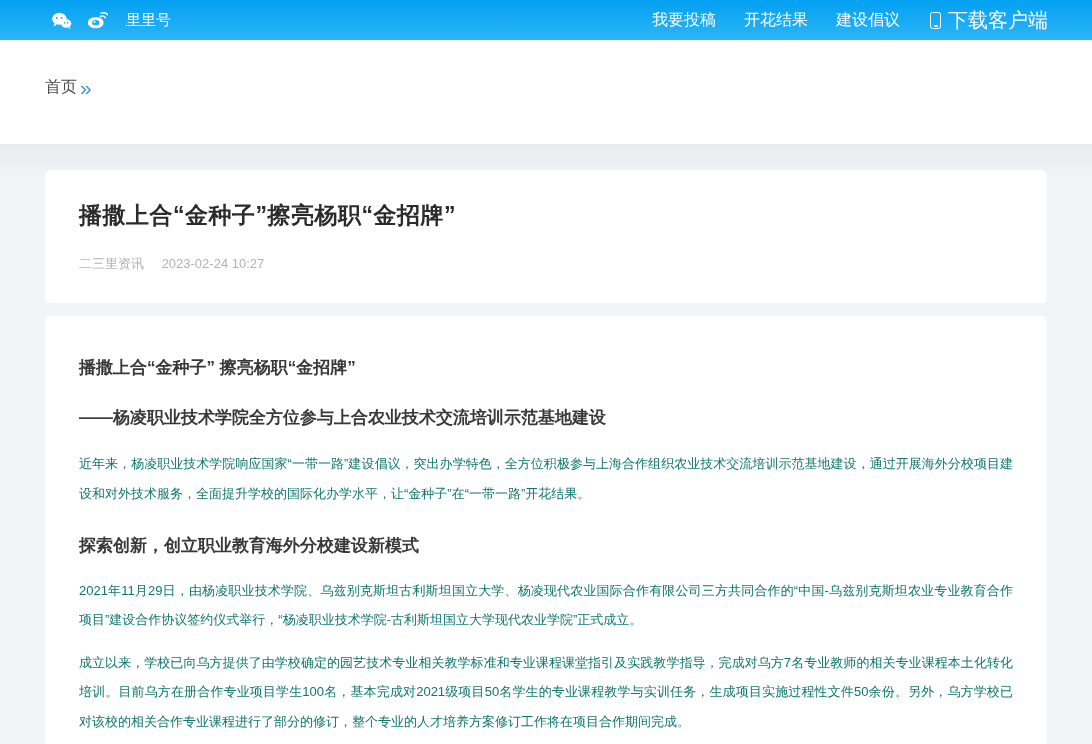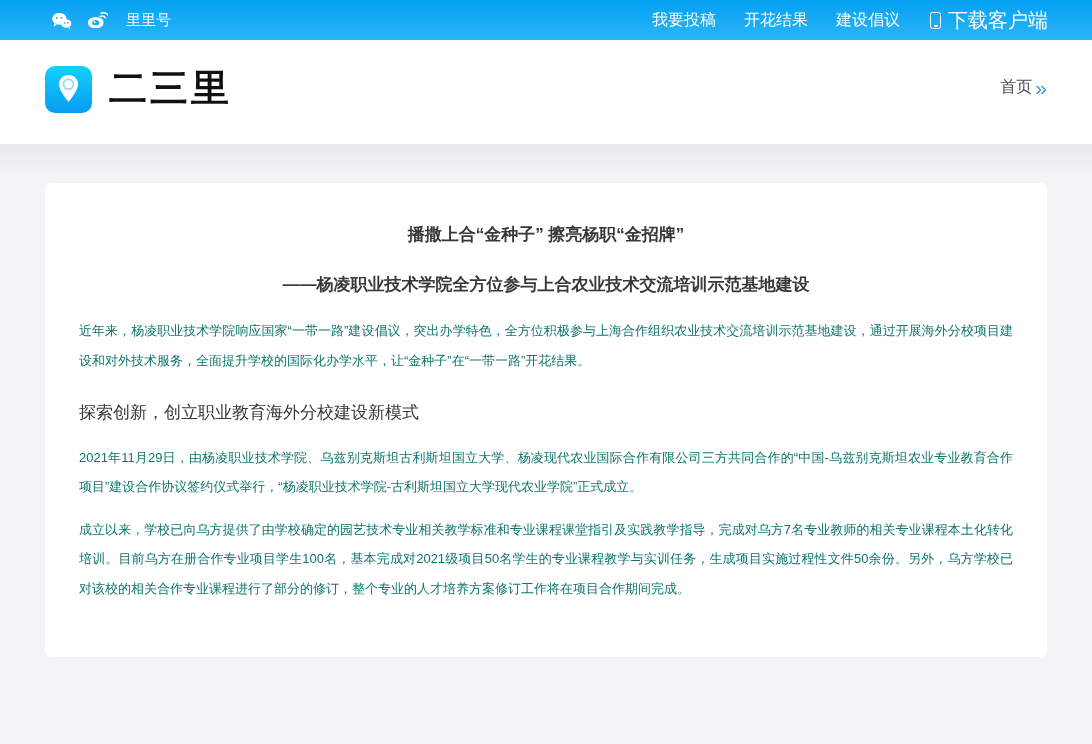--- a/index.html
+++ b/index.html
@@ -69,25 +69,25 @@
   }
   .title-card { padding:30px 34px 30px; }
   .article-title {
     font-size:23px; font-weight:bold; color:#2b2b2b; letter-spacing:0.5px;
   }
   .byline { margin-top:24px; font-size:13px; color:#b2b2b2; }
   .byline .src { margin-right:14px; }
 
   .body-card { margin-top:13px; padding:24px 34px 40px; min-height:460px; }
   .body-card .c-head {
-    text-align:center; font-size:17px; font-weight:bold; color:#383838;
+    text-align:left; font-size:17px; font-weight:bold; color:#383838;
     margin:10px 0 14px; line-height:2.1;
   }
   .body-card .s-head {
-    font-size:17px; font-weight:normal; color:#383838;
+    font-size:17px; font-weight:bold; color:#383838;
     margin:20px 0 10px; line-height:2.1;
   }
   .body-card .para {
     font-size:13px; color:#0f766e; line-height:2.25;
     text-align:justify; margin:12px 0 14px;
   }
 </style>
 </head>
 <body>
 
@@ -120,38 +120,36 @@
     <span id="tb-links"><a class="tb-link">我要投稿</a><a class="tb-link">开花结果</a><a class="tb-link">建设倡议</a></span>
     <span class="tb-download">
       <i class="phone-shape"></i>
       <span>下载客户端</span>
     </span>
   </div>
 </div>
 
 <div class="site-header">
   <div class="sh-inner">
-    <a class="brand">
-      <span class="logo-box">
-        <svg width="27" height="30" viewBox="0 0 24 28">
-          <path d="M12 1 C6.8 1 3 5 3 9.6 C3 15.5 12 26 12 26 S21 15.5 21 9.6 C21 5 17.2 1 12 1 Z" fill="#fff"></path>
-          <circle cx="12" cy="9.6" r="4.6" fill="#fff" stroke="#8fd9f8" stroke-width="1.6"></circle>
-        </svg>
-      </span>
-      <span class="site-name">二三里</span>
-    </a>
     <a class="home-link">
       <span class="home-text">首页</span>
       <span class="home-chevron">»</span>
     </a>
   </div>
 </div>
 
 <div class="content">
 
+  <div class="card title-card">
+    <h1 class="article-title">播撒上合“金种子”擦亮杨职“金招牌”</h1>
+    <div class="byline">
+      <span class="src">二三里资讯</span>
+      <span class="time">2023-02-24 10:27</span>
+    </div>
+  </div>
 
   <div class="card body-card">
     <div id="article-blocks">
         <h3 class="c-head">播撒上合“金种子” 擦亮杨职“金招牌”</h3>
         <h3 class="c-head">——杨凌职业技术学院全方位参与上合农业技术交流培训示范基地建设</h3>
         <p class="para">近年来，杨凌职业技术学院响应国家“一带一路”建设倡议，突出办学特色，全方位积极参与上海合作组织农业技术交流培训示范基地建设，通过开展海外分校项目建设和对外技术服务，全面提升学校的国际化办学水平，让“金种子”在“一带一路”开花结果。</p>
         <h3 class="s-head">探索创新，创立职业教育海外分校建设新模式</h3>
         <p class="para">2021年11月29日，由杨凌职业技术学院、乌兹别克斯坦古利斯坦国立大学、杨凌现代农业国际合作有限公司三方共同合作的“中国-乌兹别克斯坦农业专业教育合作项目”建设合作协议签约仪式举行，“杨凌职业技术学院-古利斯坦国立大学现代农业学院”正式成立。</p>
         <p class="para">成立以来，学校已向乌方提供了由学校确定的园艺技术专业相关教学标准和专业课程课堂指引及实践教学指导，完成对乌方7名专业教师的相关专业课程本土化转化培训。目前乌方在册合作专业项目学生100名，基本完成对2021级项目50名学生的专业课程教学与实训任务，生成项目实施过程性文件50余份。另外，乌方学校已对该校的相关合作专业课程进行了部分的修订，整个专业的人才培养方案修订工作将在项目合作期间完成。</p>
       </div>

